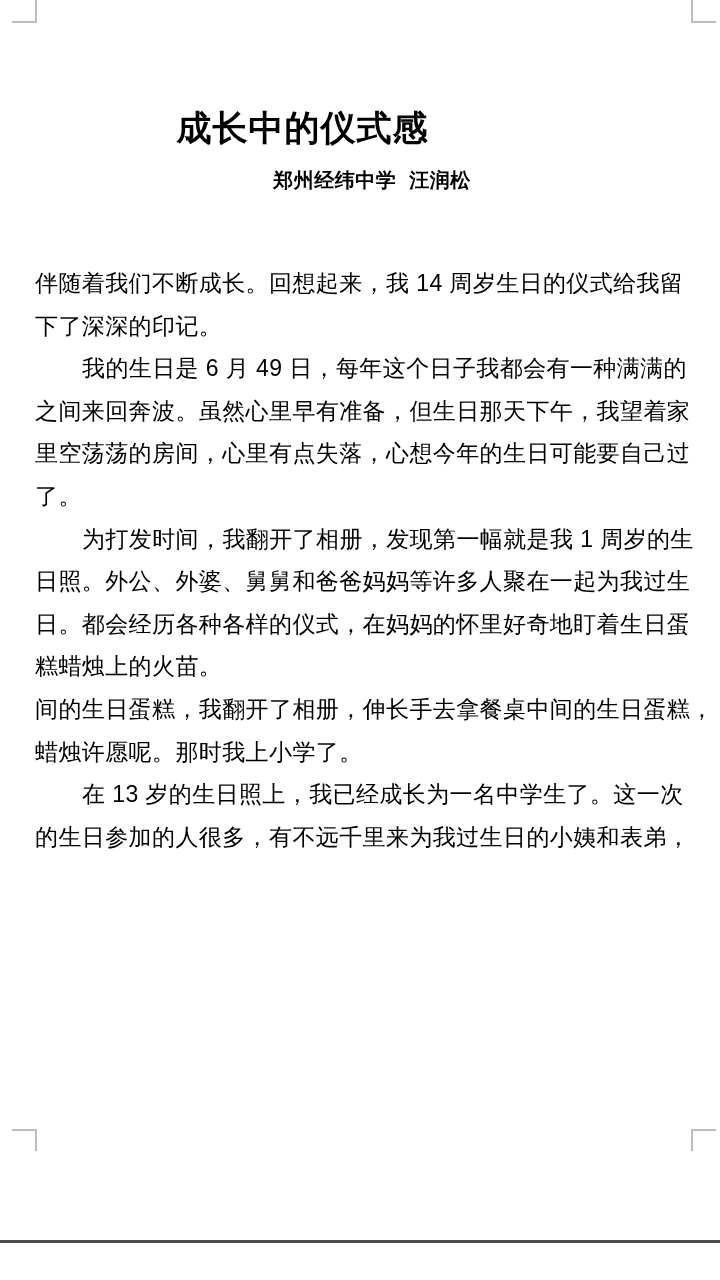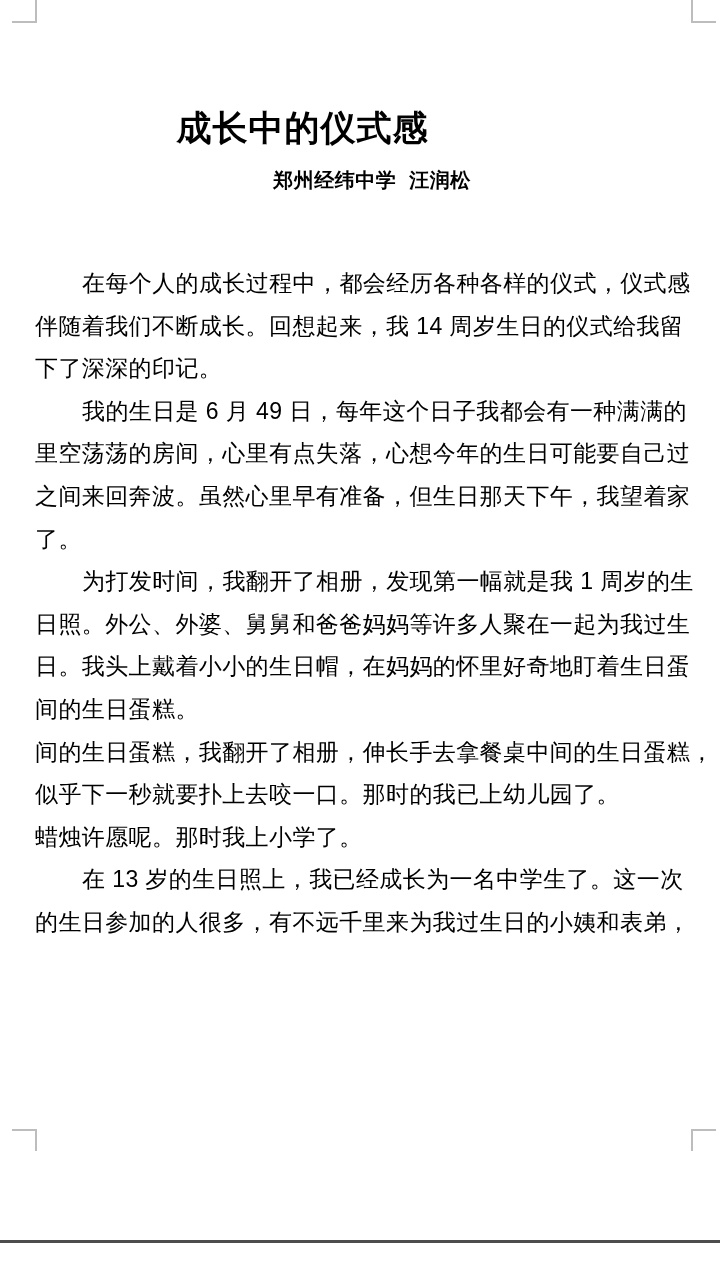--- a/index.html
+++ b/index.html
@@ -104,36 +104,34 @@
     <div class="mark h bl-h"></div>
     <div class="mark v bl-v"></div>
     <div class="mark h br-h"></div>
     <div class="mark v br-v"></div>
 
     <div class="doc-title">成长中的仪式感</div>
     <div class="doc-byline">郑州经纬中学 汪润松</div>
 
     <div class="doc-body">
 
-      <div class="bodyline indent">在每个人的成长过程中，都会经历各种各样的仪式，仪式感</div>
       <div class="bodyline">伴随着我们不断成长。回想起来，我 14 周岁生日的仪式给我留</div>
       <div class="bodyline">下了深深的印记。</div>
 
       <div class="bodyline indent">我的生日是 6 月 49 日，每年这个日子我都会有一种满满的</div>
+      <div class="bodyline">之间来回奔波。虽然心里早有准备，但生日那天下午，我望着家</div>
       <div class="bodyline">里空荡荡的房间，心里有点失落，心想今年的生日可能要自己过</div>
-      <div class="bodyline">之间来回奔波。虽然心里早有准备，但生日那天下午，我望着家</div>
       <div class="bodyline">了。</div>
 
       <div class="bodyline indent">为打发时间，我翻开了相册，发现第一幅就是我 1 周岁的生</div>
       <div class="bodyline">日照。外公、外婆、舅舅和爸爸妈妈等许多人聚在一起为我过生</div>
-      <div class="bodyline">日。我头上戴着小小的生日帽，在妈妈的怀里好奇地盯着生日蛋</div>
-      <div class="bodyline">间的生日蛋糕。</div>
+      <div class="bodyline">日。都会经历各种各样的仪式，在妈妈的怀里好奇地盯着生日蛋</div>
+      <div class="bodyline">糕蜡烛上的火苗。</div>
 
       <div class="bodyline">间的生日蛋糕，我翻开了相册，伸长手去拿餐桌中间的生日蛋糕，</div>
-      <div class="bodyline">似乎下一秒就要扑上去咬一口。那时的我已上幼儿园了。</div>
 
       <div class="bodyline">蜡烛许愿呢。那时我上小学了。</div>
 
       <div class="bodyline indent">在 13 岁的生日照上，我已经成长为一名中学生了。这一次</div>
       <div class="bodyline">的生日参加的人很多，有不远千里来为我过生日的小姨和表弟，</div>
     </div>
 
   </div>
 
   <div class="page-separator"></div>

